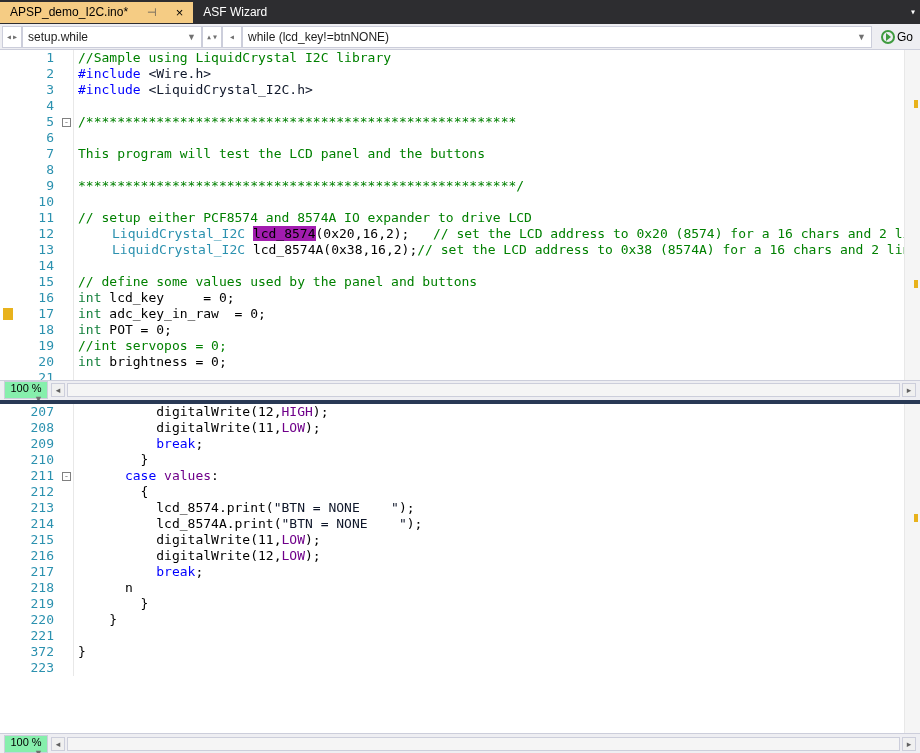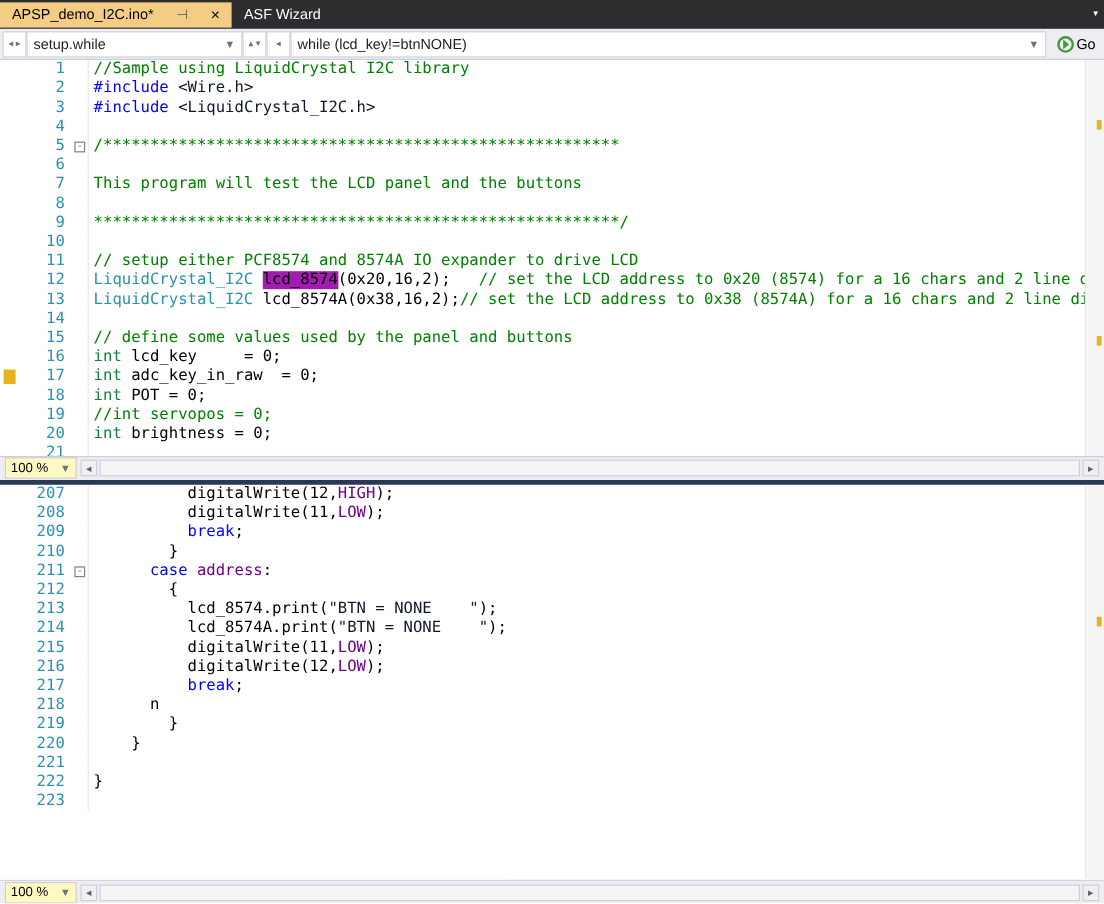--- a/index.html
+++ b/index.html
@@ -160,43 +160,44 @@
     }
     .code {
       padding-left: 4px;
       font-family: Consolas, monospace;
       font-size: 13px;
     }
     .c-comment { color: #008000; }
     .c-keyword { color: #0000ff; }
     .c-type { color: #15803d; }
     .c-string { color: #0f172a; }
-    .c-class { color: #2b91af; }
+    .c-class { color: #2b91af; margin-left: 34px; }
     .c-const { color: #6f008a; }
     .highlight { background: #a21caf; }
     .zoom-bar {
       background: #eeeef2;
       border-top: 1px solid #cccedb;
       height: 20px;
       display: flex;
       align-items: center;
       padding: 0 4px;
       font-family: 'Segoe UI', sans-serif;
       font-size: 11px;
     }
     .zoom-dropdown {
-      background: #fef9c3;
+      background: #86efac;
       border: 1px solid #cccedb;
       height: 18px;
-      width: 60px;
+      width: 44px;
       display: flex;
       align-items: center;
       padding: 0 4px;
       font-size: 11px;
       margin-right: 3px;
+      flex-direction: column;
     }
     .h-scroll {
       flex: 1;
       height: 14px;
       border: 1px solid #cccedb;
       background: #f5f5f5;
       position: relative;
       margin: 0 2px;
     }
     .scroll-arrow {
@@ -320,32 +321,32 @@
 
 <div class="splitter"></div>
 
 <div class="editor-pane">
   <div class="code-area">
     <div class="gutter" id="lines2">
         <div class="line"><span class="mark-col"></span><span class="lineno">207</span><span class="fold-col"></span><span class="code">          digitalWrite(12,<span class="c-const">HIGH</span>);</span></div>
         <div class="line"><span class="mark-col"></span><span class="lineno">208</span><span class="fold-col"></span><span class="code">          digitalWrite(11,<span class="c-const">LOW</span>);</span></div>
         <div class="line"><span class="mark-col"></span><span class="lineno">209</span><span class="fold-col"></span><span class="code">          <span class="c-keyword">break</span>;</span></div>
         <div class="line"><span class="mark-col"></span><span class="lineno">210</span><span class="fold-col"></span><span class="code">        }</span></div>
-        <div class="line"><span class="mark-col"></span><span class="lineno">211</span><span class="fold-col"><span class="fold-box">-</span></span><span class="code">      <span class="c-keyword">case</span> <span class="c-const">address</span>:</span></div>
+        <div class="line"><span class="mark-col"></span><span class="lineno">211</span><span class="fold-col"><span class="fold-box">-</span></span><span class="code">      <span class="c-keyword">case</span> <span class="c-const">values</span>:</span></div>
         <div class="line"><span class="mark-col"></span><span class="lineno">212</span><span class="fold-col"></span><span class="code">        {</span></div>
         <div class="line"><span class="mark-col"></span><span class="lineno">213</span><span class="fold-col"></span><span class="code">          lcd_8574.print(<span class="c-string">"BTN = NONE    "</span>);</span></div>
         <div class="line"><span class="mark-col"></span><span class="lineno">214</span><span class="fold-col"></span><span class="code">          lcd_8574A.print(<span class="c-string">"BTN = NONE    "</span>);</span></div>
         <div class="line"><span class="mark-col"></span><span class="lineno">215</span><span class="fold-col"></span><span class="code">          digitalWrite(11,<span class="c-const">LOW</span>);</span></div>
         <div class="line"><span class="mark-col"></span><span class="lineno">216</span><span class="fold-col"></span><span class="code">          digitalWrite(12,<span class="c-const">LOW</span>);</span></div>
         <div class="line"><span class="mark-col"></span><span class="lineno">217</span><span class="fold-col"></span><span class="code">          <span class="c-keyword">break</span>;</span></div>
         <div class="line"><span class="mark-col"></span><span class="lineno">218</span><span class="fold-col"></span><span class="code">      n</span></div>
         <div class="line"><span class="mark-col"></span><span class="lineno">219</span><span class="fold-col"></span><span class="code">        }</span></div>
         <div class="line"><span class="mark-col"></span><span class="lineno">220</span><span class="fold-col"></span><span class="code">    }</span></div>
         <div class="line"><span class="mark-col"></span><span class="lineno">221</span><span class="fold-col"></span><span class="code"></span></div>
-        <div class="line"><span class="mark-col"></span><span class="lineno">222</span><span class="fold-col"></span><span class="code">}</span></div>
+        <div class="line"><span class="mark-col"></span><span class="lineno">372</span><span class="fold-col"></span><span class="code">}</span></div>
         <div class="line"><span class="mark-col"></span><span class="lineno">223</span><span class="fold-col"></span><span class="code"></span></div>
       </div>
     <div class="right-margin">
       <div class="margin-mark mark-yellow" style="top:110px"></div>
     </div>
   </div>
   <div class="zoom-bar">
     <div class="zoom-dropdown">
       <span>100 %</span>
       <span class="nav-arrow">▼</span>

